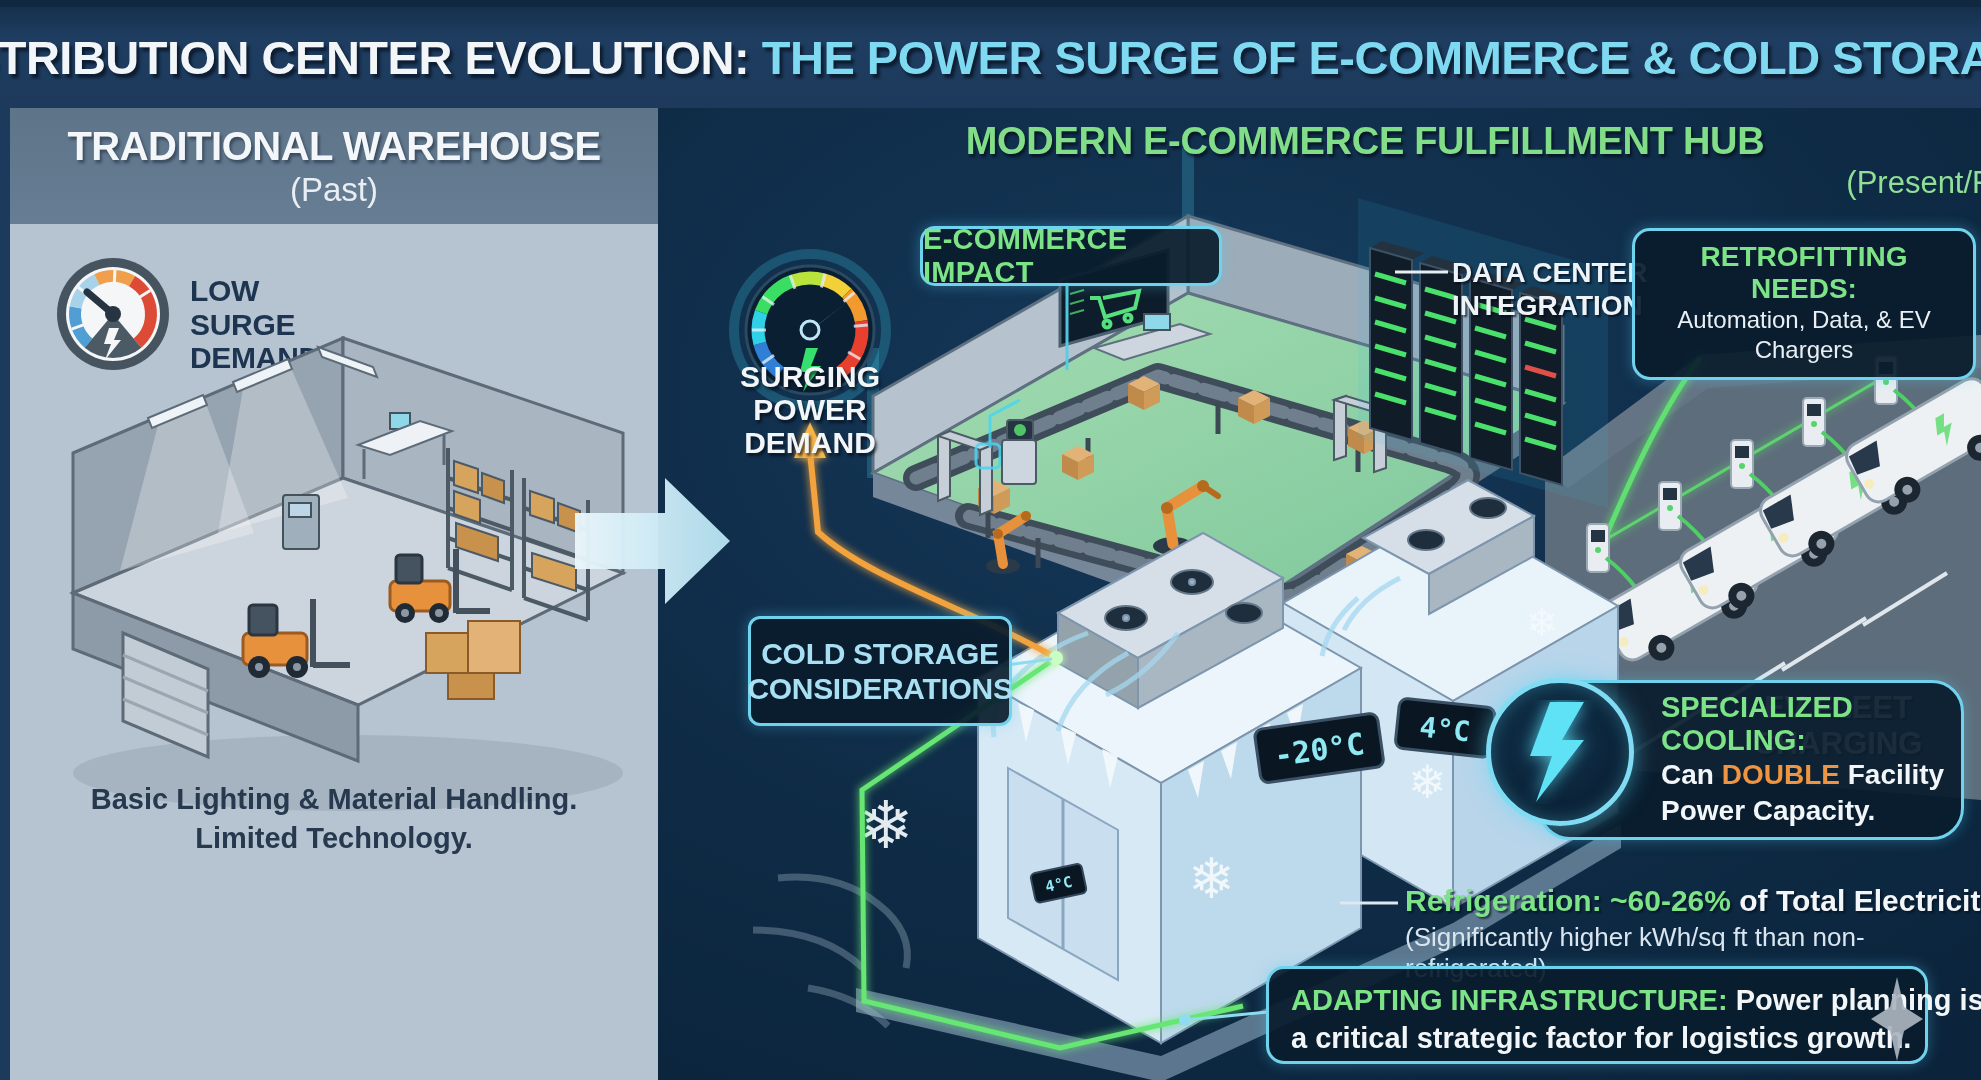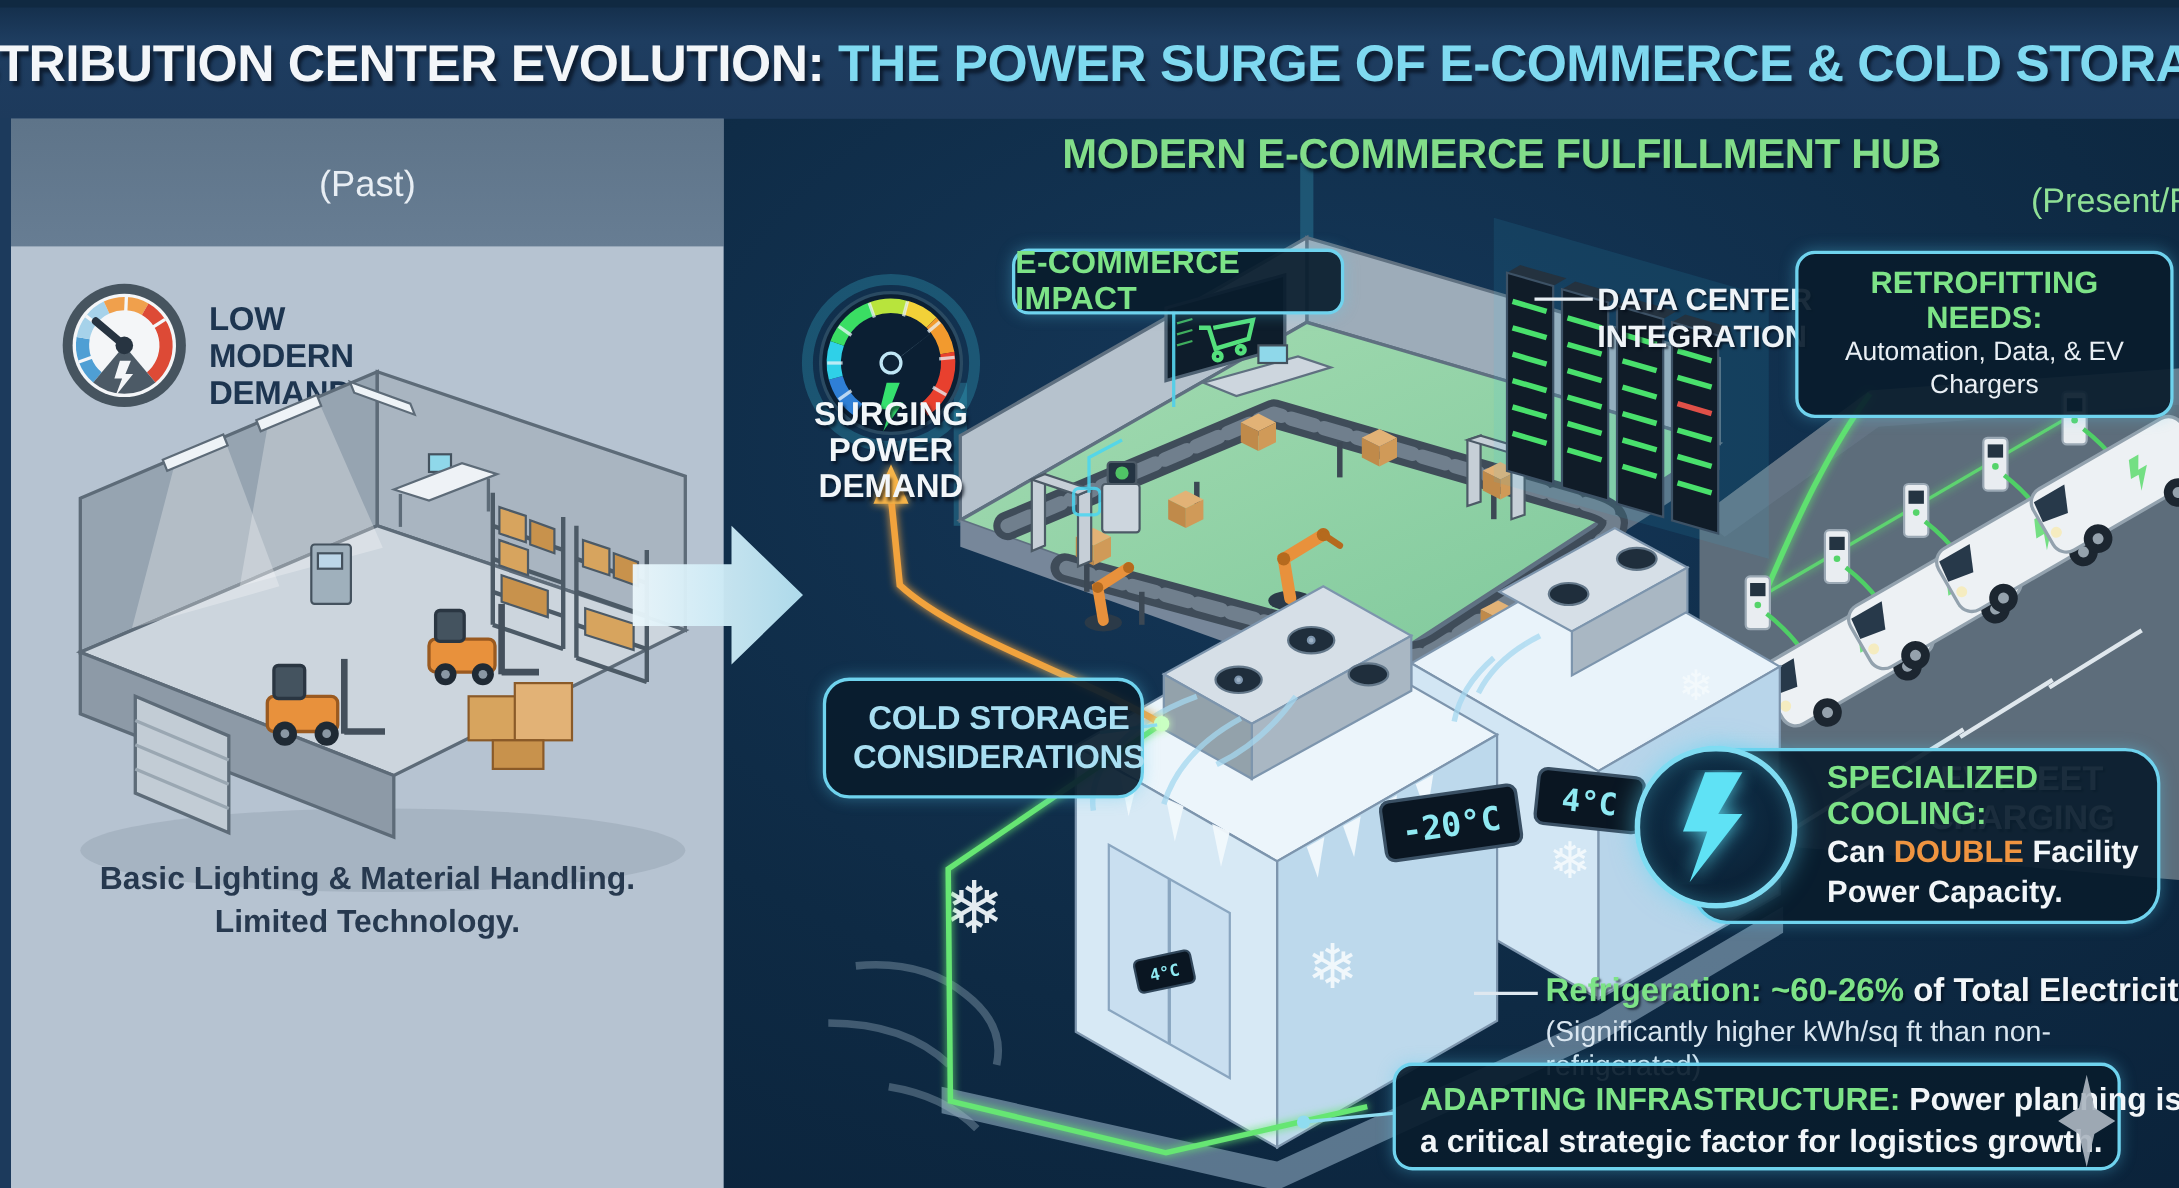--- a/index.html
+++ b/index.html
@@ -43,22 +43,22 @@
     background:rgba(9,28,44,.92);box-shadow:0 0 14px rgba(90,205,240,.35);}
   .impact-box{left:262px;top:118px;width:296px;height:54px;display:flex;
     align-items:center;justify-content:center;}
   .impact-box span{font-size:29px;font-weight:800;color:#7de387;letter-spacing:.3px;}
   .dc-label{position:absolute;left:794px;top:148px;z-index:4;font-size:28px;font-weight:800;
     color:#eef3f7;line-height:1.18;text-shadow:2px 2px 2px rgba(4,12,24,.7);}
   .retro-box{left:974px;top:120px;width:318px;padding:10px 10px 12px;border-radius:18px;
     text-align:center;}
   .retro-title{font-size:28px;font-weight:800;color:#7de387;}
   .retro-line{font-size:24px;font-weight:500;color:#e9eff4;line-height:1.25;}
-  .cold-box{left:90px;top:508px;width:258px;height:104px;border-radius:24px;
-    display:flex;flex-direction:column;align-items:center;justify-content:center;padding-left:28px;}
+  .cold-box{left:90px;top:508px;width:258px;height:104px;border-radius:12px;
+    display:flex;flex-direction:column;align-items:center;justify-content:center;}
   .cold-box span{font-size:30px;font-weight:800;color:#a9dff2;line-height:1.18;letter-spacing:-.3px;}
   .ev-label{position:absolute;left:1090px;top:582px;width:180px;text-align:center;z-index:4;
     font-size:31px;font-weight:800;color:#eef3f7;line-height:1.15;
     text-shadow:2px 2px 2px rgba(4,12,24,.6);}
   .spec-box{left:880px;top:572px;width:426px;height:160px;border-radius:32px;
     display:flex;flex-direction:column;justify-content:center;padding-left:120px;
     box-sizing:border-box;}
   .spec-title{font-size:29px;font-weight:800;color:#7de387;}
   .spec-line{font-size:28px;font-weight:700;color:#f2f6f9;line-height:1.3;white-space:pre;}
   .spec-highlight{color:#ef9440;font-weight:800;}
@@ -86,41 +86,42 @@
 
 <div class="stage">
 
   <header class="title-band">
     <span class="title-prefix">DISTRIBUTION CENTER EVOLUTION:</span>
       <span class="title-highlight"> THE POWER SURGE OF E-COMMERCE &amp; COLD STORAGE</span>
   </header>
 
   <section class="left-panel">
     <div class="lp-header">
+      <div class="lp-title">TRADITIONAL WAREHOUSE</div>
       <div class="lp-sub">(Past)</div>
     </div>
 
     <svg width="150" height="160" style="position:absolute;left:28px;top:128px;" viewBox="0 0 150 160">
       <circle cx="75" cy="78" r="56" fill="#46545f"></circle>
       <circle cx="75" cy="78" r="47" fill="#f4f6f8"></circle>
       <path d="M50.6 107.1 A38 38 0 0 1 37.6 71.4" stroke="#4f9fd4" stroke-width="12" fill="none"></path>
       <path d="M37.6 71.4 A38 38 0 0 1 58.9 43.6" stroke="#a6d2ea" stroke-width="12" fill="none"></path>
       <path d="M58.9 43.6 A38 38 0 0 1 94 45.1" stroke="#f0a04c" stroke-width="12" fill="none"></path>
       <path d="M94 45.1 A38 38 0 0 1 99.4 107.1" stroke="#dd4a36" stroke-width="12" fill="none"></path>
       <line x1="46.8" y1="88.3" x2="33.6" y2="93.1" stroke="#f4f6f8" stroke-width="3"></line>
       <line x1="51.2" y1="59.7" x2="40.1" y2="51.2" stroke="#f4f6f8" stroke-width="3"></line>
       <line x1="76.3" y1="48" x2="76.9" y2="34" stroke="#f4f6f8" stroke-width="3"></line>
       <line x1="100.3" y1="61.9" x2="112.1" y2="54.4" stroke="#f4f6f8" stroke-width="3"></line>
       <path d="M75 78 L46.7 111.7 A44 44 0 0 0 103.3 111.7 Z" fill="#4c5a66"></path>
       <polygon points="71,92 81,92 76,104 83,104 67,124 73,108 66,108" fill="#f4f6f8"></polygon>
       <line x1="75" y1="78" x2="49" y2="56" stroke="#273441" stroke-width="7" stroke-linecap="round"></line>
       <circle cx="75" cy="78" r="8" fill="#273441"></circle>
     </svg>
     <div class="lp-gauge-label">
-      <div>LOW MODERN</div>
+      <div>LOW SURGE</div>
       <div>DEMAND</div>
     </div>
 
     <svg width="612" height="520" style="position:absolute;left:18px;top:225px;" viewBox="0 0 612 520">
       <ellipse cx="320" cy="440" rx="275" ry="38" fill="#8a98a6" opacity=".35"></ellipse>
 
       <polygon points="45,120 315,5 315,145 45,260" fill="#96a4b1" stroke="#5d6b78" stroke-width="3"></polygon>
       <polygon points="315,5 595,100 595,240 315,145" fill="#a9b5c1" stroke="#5d6b78" stroke-width="3"></polygon>
       <polygon points="45,260 315,145 595,240 330,372" fill="#ccd5dd" stroke="#5d6b78" stroke-width="3"></polygon>
       <polygon points="45,260 330,372 330,428 45,316" fill="#8d9aa7" stroke="#5d6b78" stroke-width="3"></polygon>

